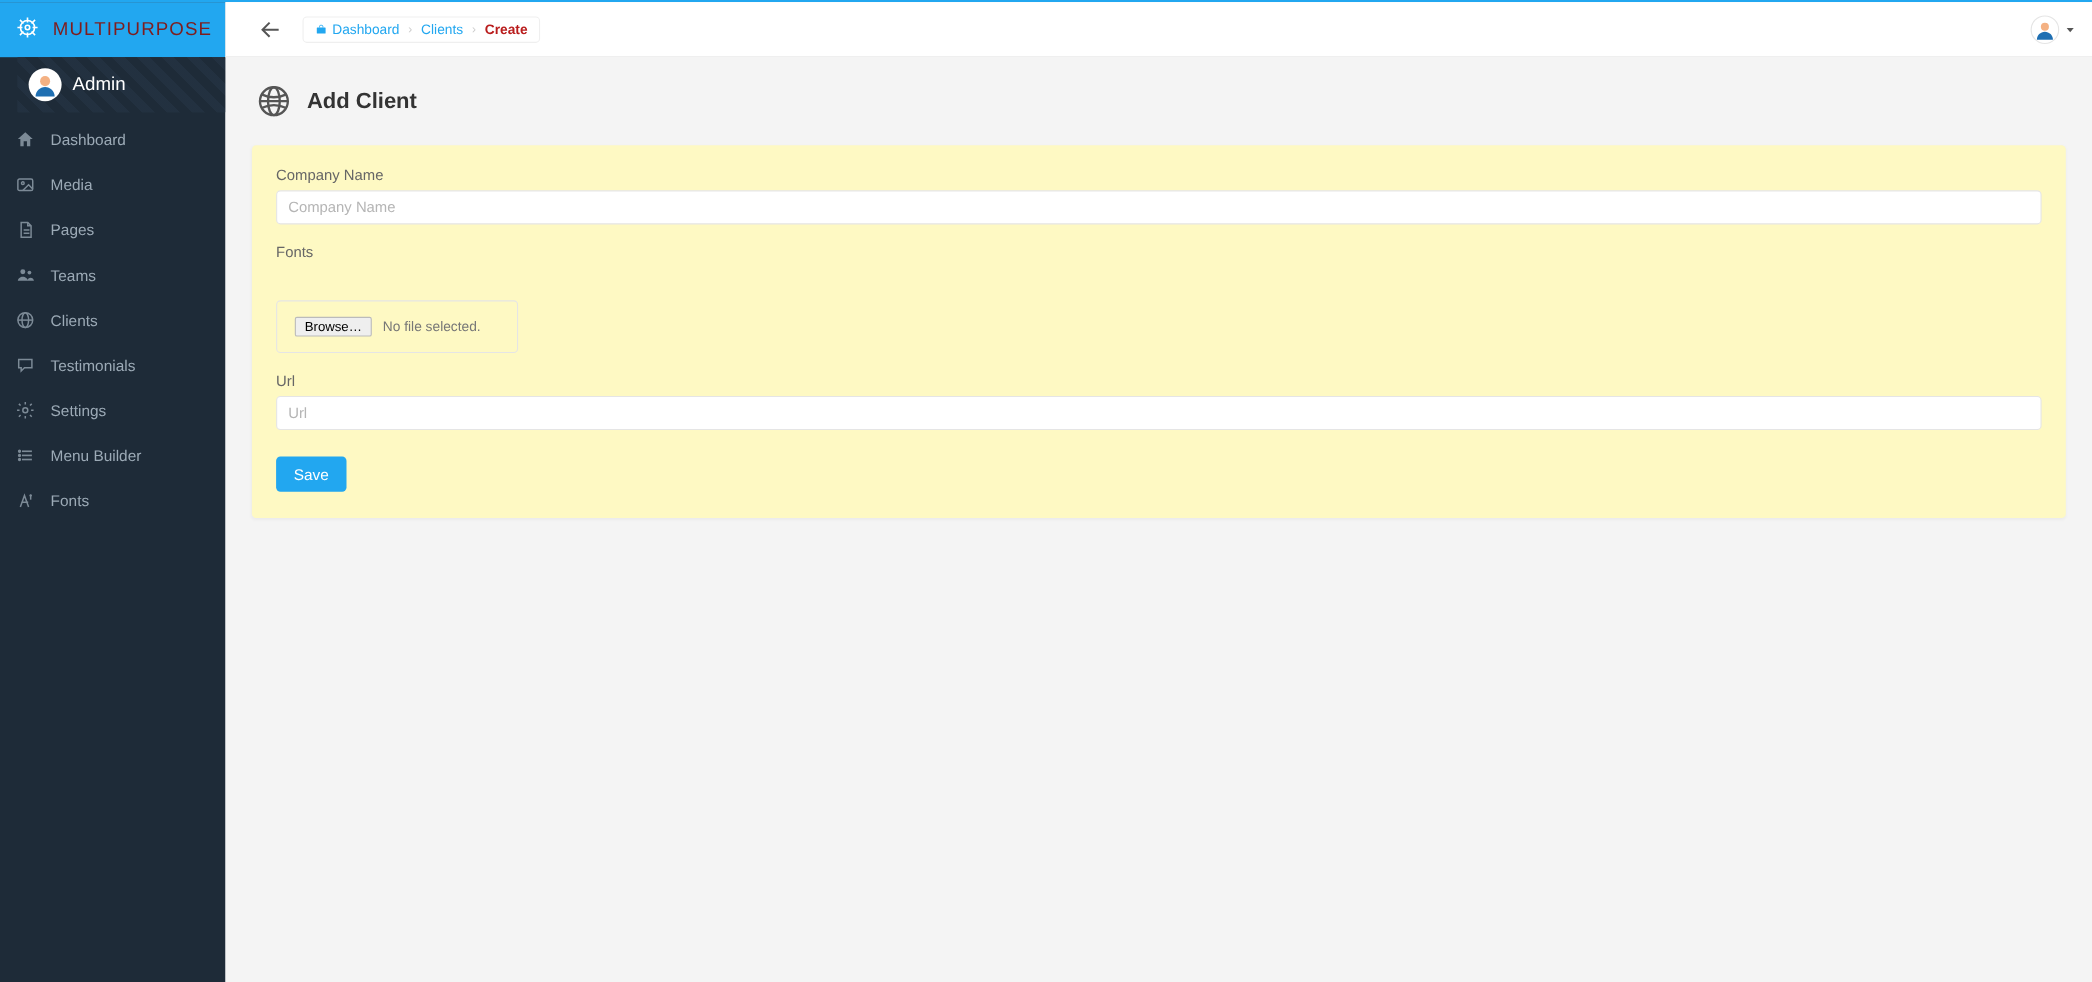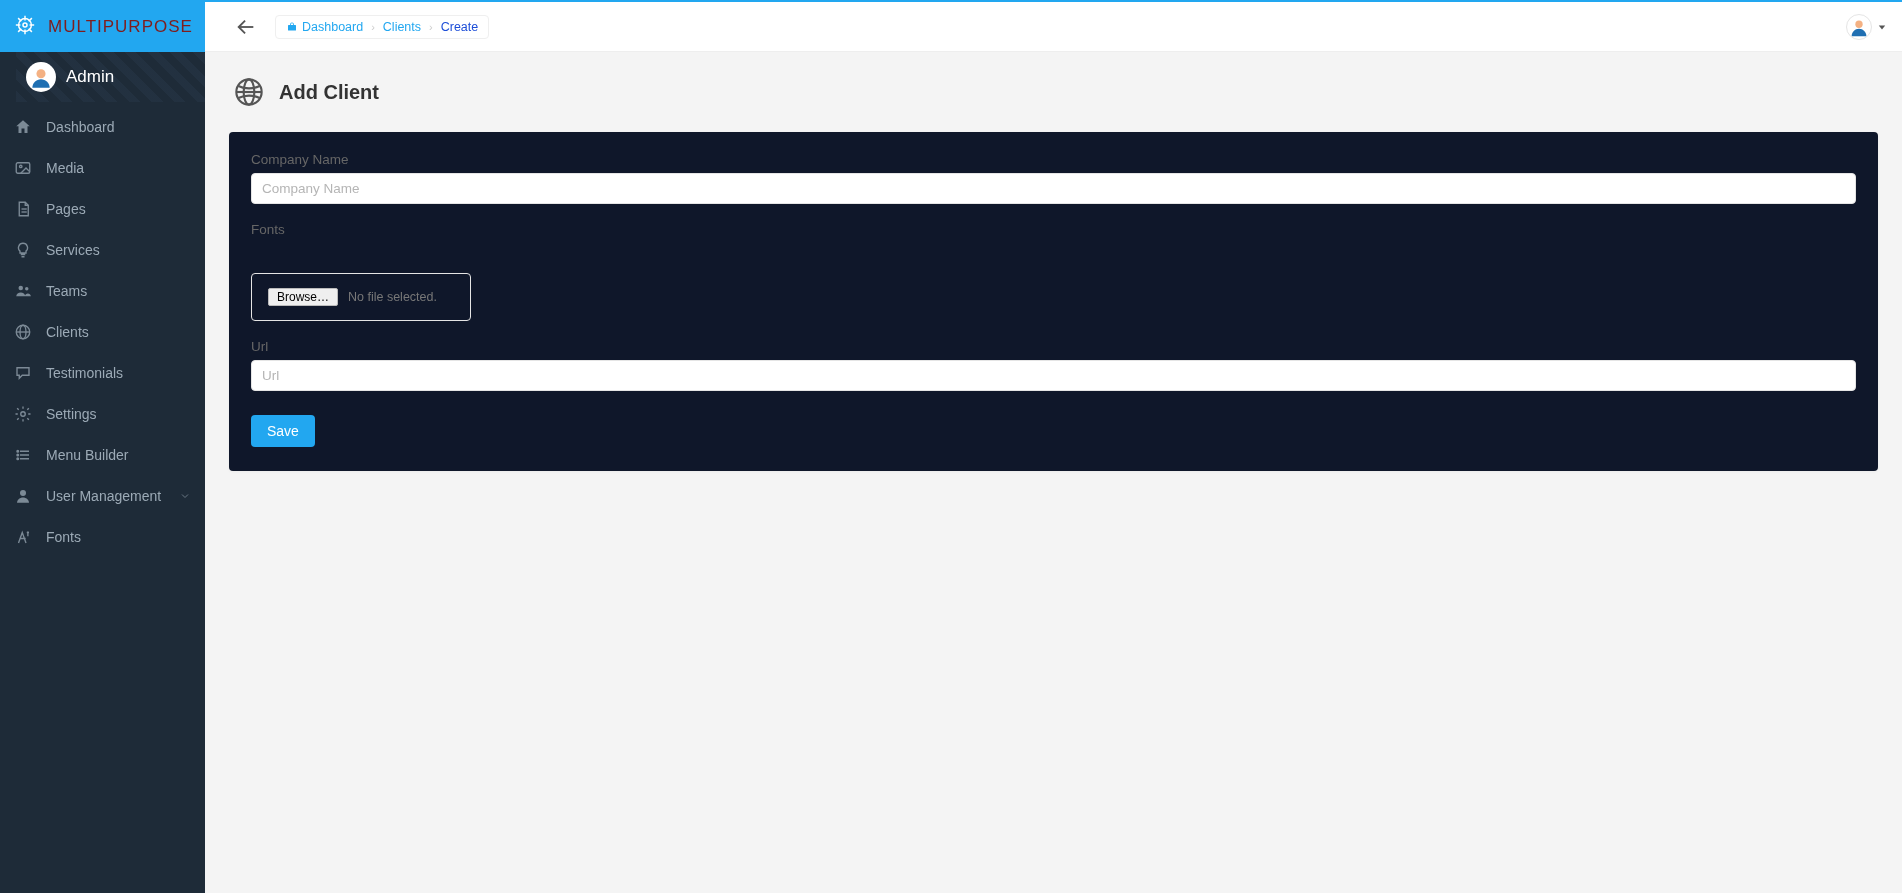--- a/index.html
+++ b/index.html
@@ -108,41 +108,41 @@
     align-items:center;
     background:#fff;
     padding: 4px 10px;
     border:1px solid #efefef;
     border-radius:4px;
     font-size:12.5px;
   }
   .breadcrumb .bc-link { color:#22a7f0; text-decoration:none; cursor:pointer; display:flex; align-items:center;}
   .breadcrumb .bc-dash-icon{width:12px;height:12px;margin-right:4px;}
   .breadcrumb .sep { color:#ccc; margin:0 8px; font-size:11px;}
-  .breadcrumb .bc-current{ color:#1d4ed8; }
+  .breadcrumb .bc-current{ color:#b91c1c;font-weight:bold; }
   .topbar .spacer{flex:1;}
   .user-menu{display:flex;align-items:center;cursor:pointer;}
   .user-menu .sm-avatar{
     width:26px;height:26px;border-radius:50%;
     background:#fff;border:1px solid #e5e5e5;
     display:flex;align-items:center;justify-content:center;
     overflow:hidden;
   }
   .user-menu .sm-avatar svg{width:22px;height:22px;}
   .user-menu .caret-down{margin-left:6px;width:8px;height:8px;}
   .user-menu .caret-down svg{width:100%;height:100%;display:block;fill:#555;}
 
   .content{ padding: 18px 24px; }
   .page-head{display:flex;align-items:center;margin: 6px 0 24px 4px;}
   .page-head .globe-lg{width:32px;height:32px;margin-right:14px;color:#555;}
   .page-head .globe-lg svg{width:100%;height:100%;display:block;}
   .page-head h2{font-size:20px;color:#333;font-weight:600;}
 
   .card{
-    background:#0f172a;
+    background:#fef9c3;
     border-radius:4px;
     box-shadow:0 1px 3px rgba(0,0,0,.04);
     padding: 20px 22px 24px;
   }
   .form-group{margin-bottom:18px;}
   .form-label{display:block;color:#666;font-size:13.5px;margin-bottom:6px;}
   .text-input{
     width:100%;
     border:1px solid #e5e5e5;
     border-radius:4px;
@@ -245,28 +245,20 @@
               <path d="M7 3h8l4 4v14H7z"></path>
               <path d="M15 3v4h4"></path>
               <line x1="10" y1="12" x2="17" y2="12"></line>
               <line x1="10" y1="16" x2="17" y2="16"></line>
             </svg>
         </span>
         <span>Pages</span>
       </div>
       <div class="nav-item">
         <span class="nav-icon">
-          <svg viewBox="0 0 24 24" fill="none" stroke="currentColor" stroke-width="1.8">
-              <path d="M9 18h6M10 21h4M12 3a6 6 0 0 0-4 10.5V16h8v-2.5A6 6 0 0 0 12 3z"></path>
-            </svg>
-        </span>
-        <span>Services</span>
-      </div>
-      <div class="nav-item">
-        <span class="nav-icon">
           <svg viewBox="0 0 24 24" fill="currentColor">
               <circle cx="9" cy="8" r="3"></circle>
               <circle cx="17" cy="9" r="2.3"></circle>
               <path d="M3 19c0-3 3-5 6-5s6 2 6 5zM14.5 19c.4-2.3 2-3.6 4-3.6s3.6 1.3 4 3.6z"></path>
             </svg>
         </span>
         <span>Teams</span>
       </div>
       <div class="nav-item">
         <span class="nav-icon">
@@ -300,34 +292,20 @@
           <svg viewBox="0 0 24 24" stroke="currentColor" stroke-width="2">
               <line x1="8" y1="7" x2="20" y2="7"></line>
               <line x1="8" y1="12" x2="20" y2="12"></line>
               <line x1="8" y1="17" x2="20" y2="17"></line>
               <circle cx="5" cy="7" r="1" fill="currentColor"></circle>
               <circle cx="5" cy="12" r="1" fill="currentColor"></circle>
               <circle cx="5" cy="17" r="1" fill="currentColor"></circle>
             </svg>
         </span>
         <span>Menu Builder</span>
-      </div>
-      <div class="nav-item">
-        <span class="nav-icon">
-          <svg viewBox="0 0 24 24" fill="currentColor">
-              <circle cx="12" cy="8" r="4"></circle>
-              <path d="M4 21c0-4 4-7 8-7s8 3 8 7z"></path>
-            </svg>
-        </span>
-        <span>User Management</span>
-        <span class="chev">
-          <svg viewBox="0 0 24 24" fill="none" stroke="currentColor" stroke-width="2">
-              <polyline points="6 9 12 15 18 9"></polyline>
-            </svg>
-        </span>
       </div>
       <div class="nav-item">
         <span class="nav-icon">
           <svg viewBox="0 0 24 24" fill="none" stroke="currentColor" stroke-width="1.8">
               <path d="M6 20l5-14 5 14M8.5 14h7"></path>
               <line x1="17" y1="6" x2="20" y2="6"></line>
               <line x1="18.5" y1="4.5" x2="18.5" y2="11"></line>
             </svg>
         </span>
         <span>Fonts</span>

